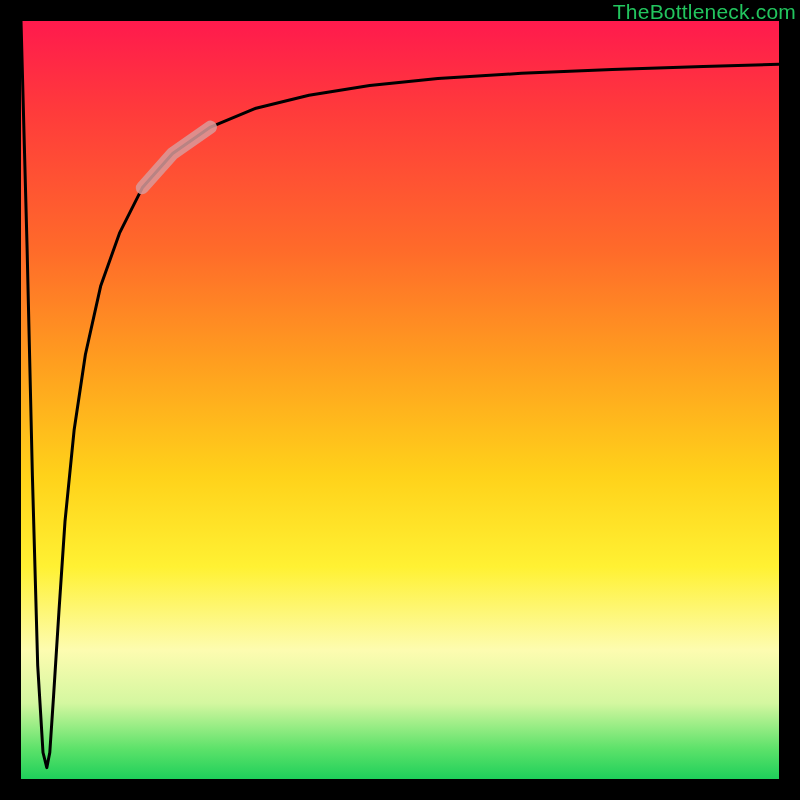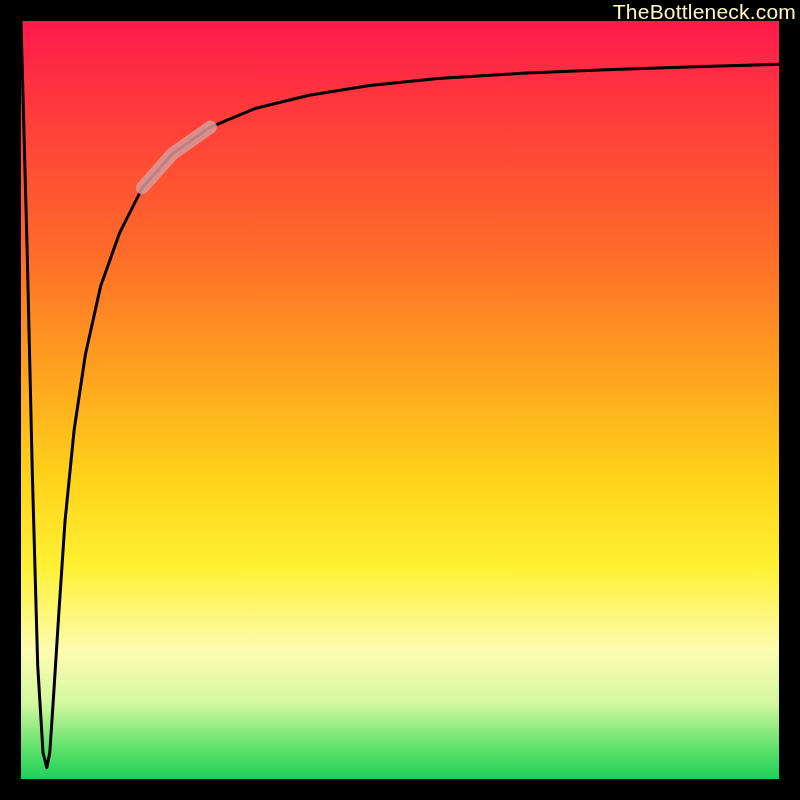--- a/index.html
+++ b/index.html
@@ -34,21 +34,21 @@
       #fdfcb0 83%,
       #d4f7a0 90%,
       #5de26a 96%,
       #1ecf5a 100%
     );
   }
   .watermark {
     position: absolute;
     top: 0px;
     right: 4px;
-    color: #fef9c3;
+    color: #22c55e;
     font-size: 21px;
     letter-spacing: 0.2px;
     font-weight: 500;
     user-select: none;
   }
   svg.curve-layer {
     position: absolute;
     left: 0;
     top: 0;
   }

